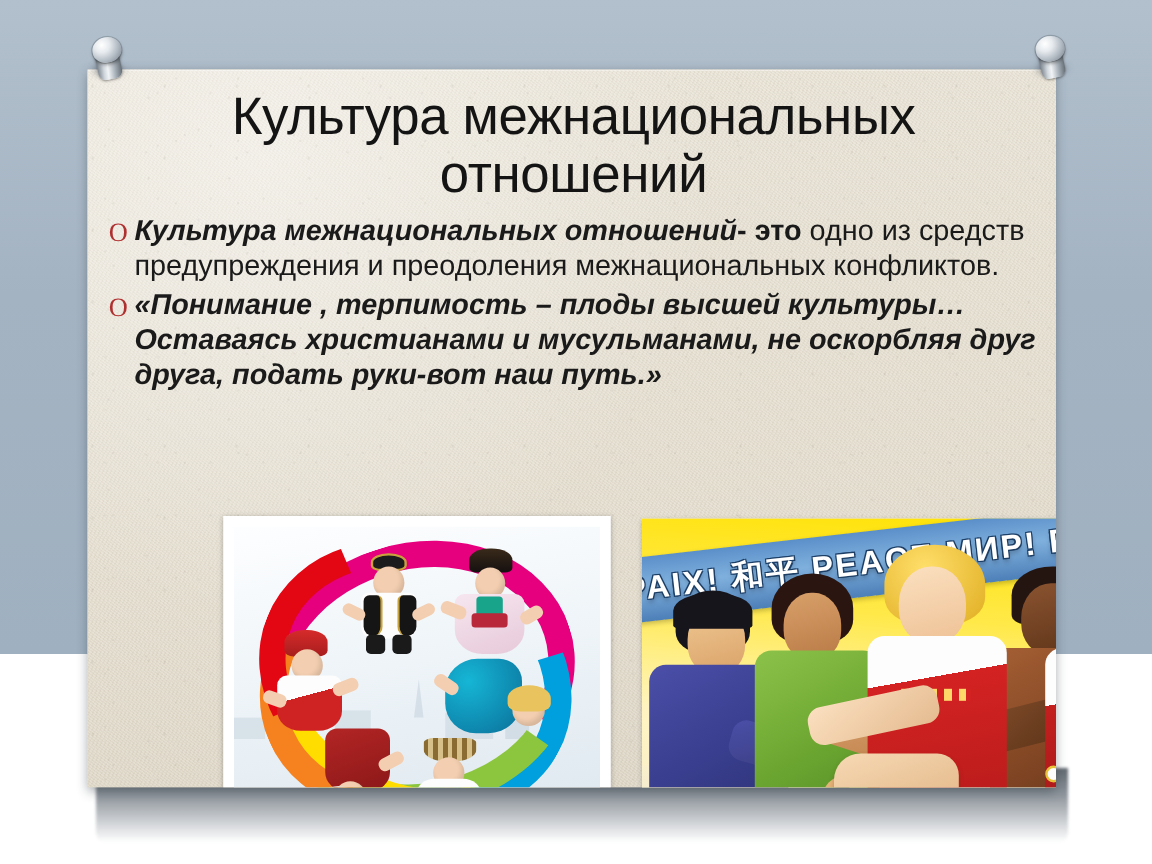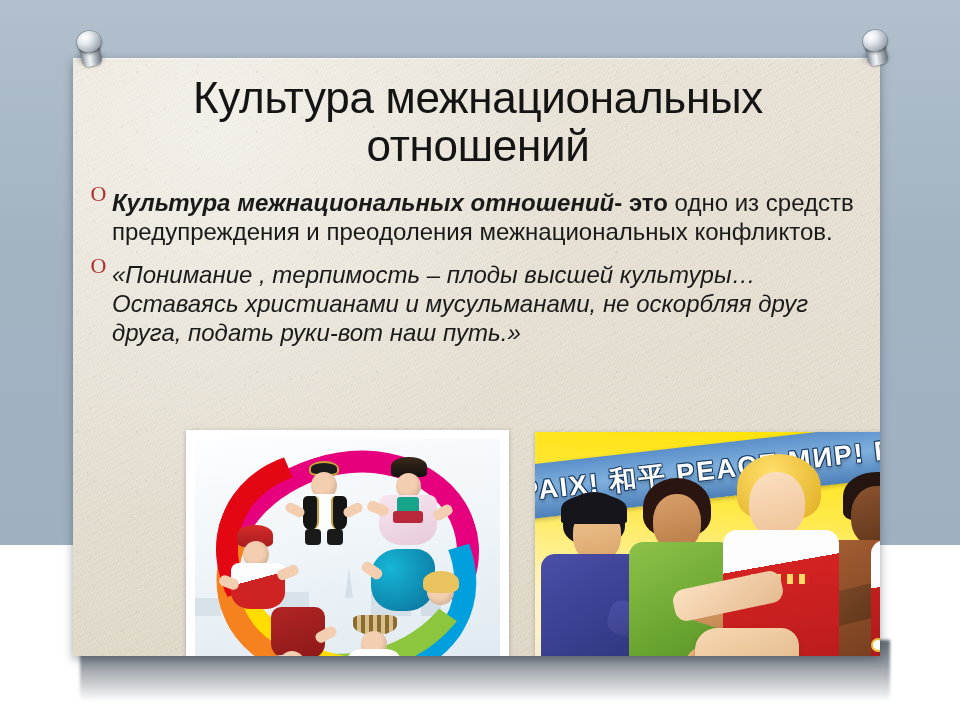--- a/index.html
+++ b/index.html
@@ -151,30 +151,29 @@
     color: #b03030;
     text-align: center;
     padding-top: 1px;
   }
   .bullet-text {
     flex: 1 1 auto;
     font-family: "Liberation Sans", sans-serif;
     font-size: 24px;
     line-height: 29px;
     color: #1a1a1a;
-    margin-top: 10px;
   }
   .b1 .lead {
     font-weight: bold;
     font-style: italic;
   }
   .b1 .lead2 { font-weight: bold; }
   .b2 .quote {
     font-style: italic;
-    font-weight: normal;
+    font-weight: bold;
     text-align: center;
   }
   #attribution {
     margin-top: 2px;
     padding-left: 130px;
     font-family: "Liberation Sans", sans-serif;
     font-size: 21px;
     line-height: 26px;
     color: #1a1a1a;
   }

